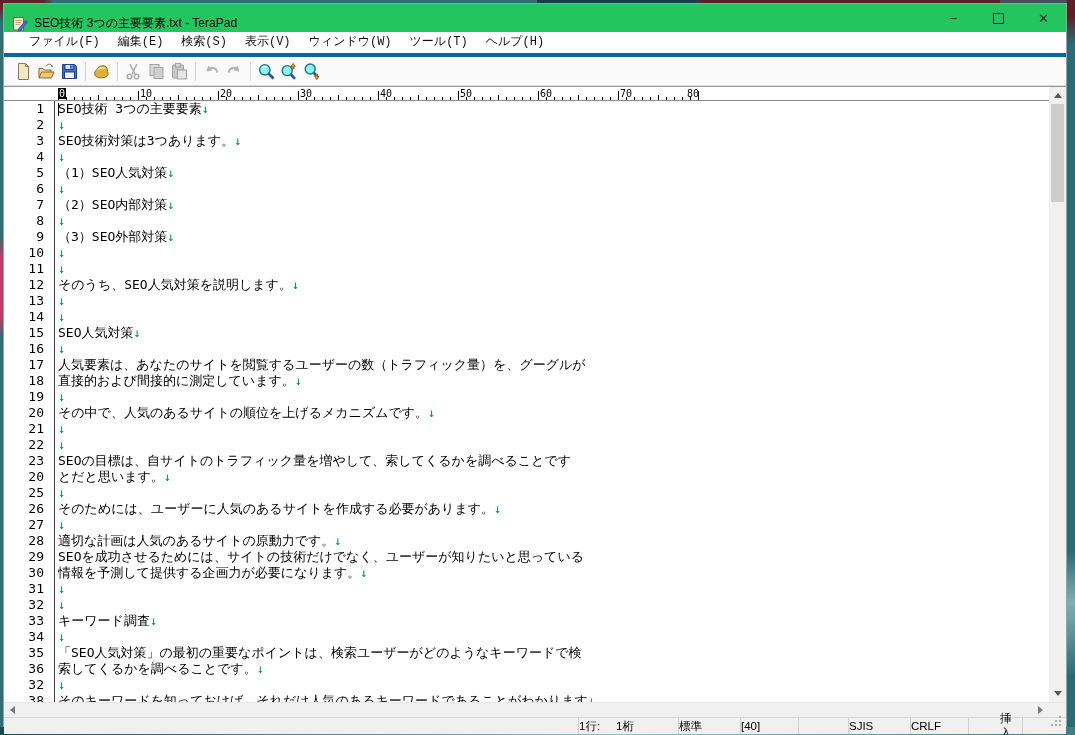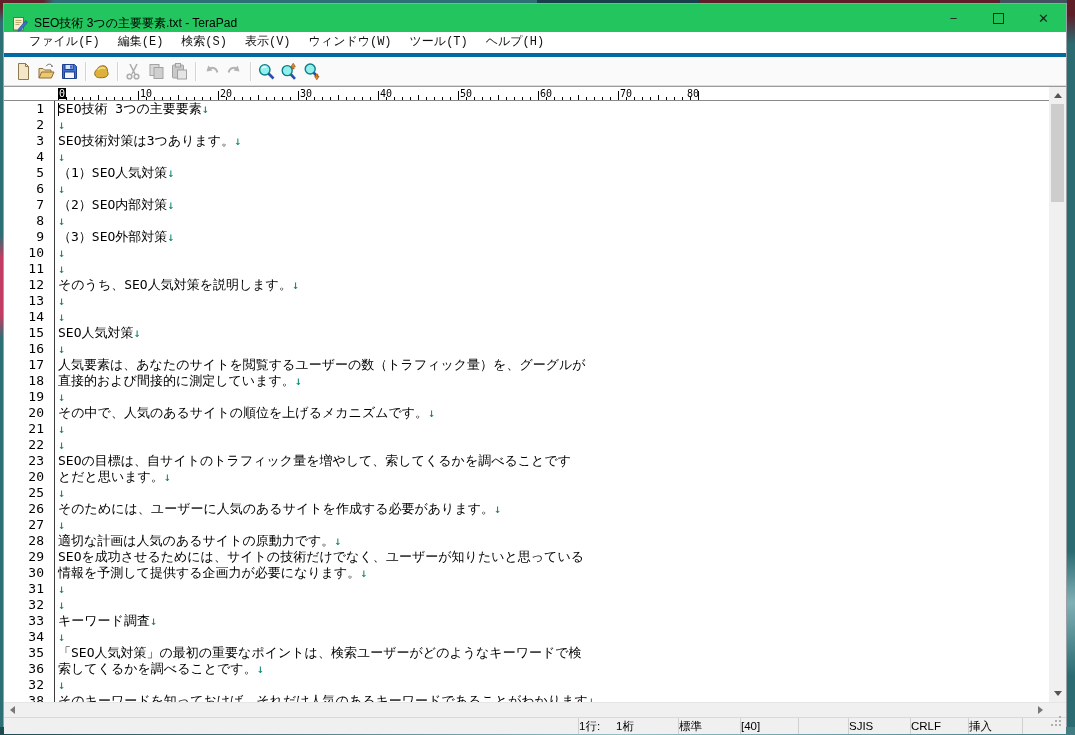--- a/index.html
+++ b/index.html
@@ -75,21 +75,21 @@
   .hs-track{flex:1;}
   .hs-corner{width:17px;height:15px;background:#f0f0f0;}
 
   
   .statusbar{flex:0 0 17px;height:17px;background:#f0f0f0;border-top:1px solid #d9d9d9;box-sizing:border-box;
     display:flex;align-items:center;font-size:11.5px;color:#000;}
   .sb-spacer{flex:1;}
   .sb-cell{height:100%;display:flex;align-items:center;justify-content:flex-start;border-left:1px solid #d0d0d0;box-sizing:border-box;}
   .sb-pos{width:100px;gap:16px;}
   .sb-mode{width:62px;} .sb-wrap{width:58px;} .sb-spare{width:50px;}
-  .sb-enc{width:62px;} .sb-eol{width:58px;} .sb-ins{width:54px;}
+  .sb-enc{width:62px;} .sb-eol{width:58px;} .sb-ins{width:54px;padding-left:31px;}
   .sb-end{width:44px;justify-content:flex-end;padding-right:2px;}
   .grip{width:2px;height:2px;background:#b0b0b0;margin:0 3px 2px 0;
     box-shadow:0 -4px #b0b0b0,0 -8px #b0b0b0,-4px 0 #b0b0b0,-4px -4px #b0b0b0,-8px 0 #b0b0b0;}
 </style>
 </head>
 <body>
 
 <div class="desktop">
   <div class="desk-top"></div>
   <div class="desk-left"></div>

